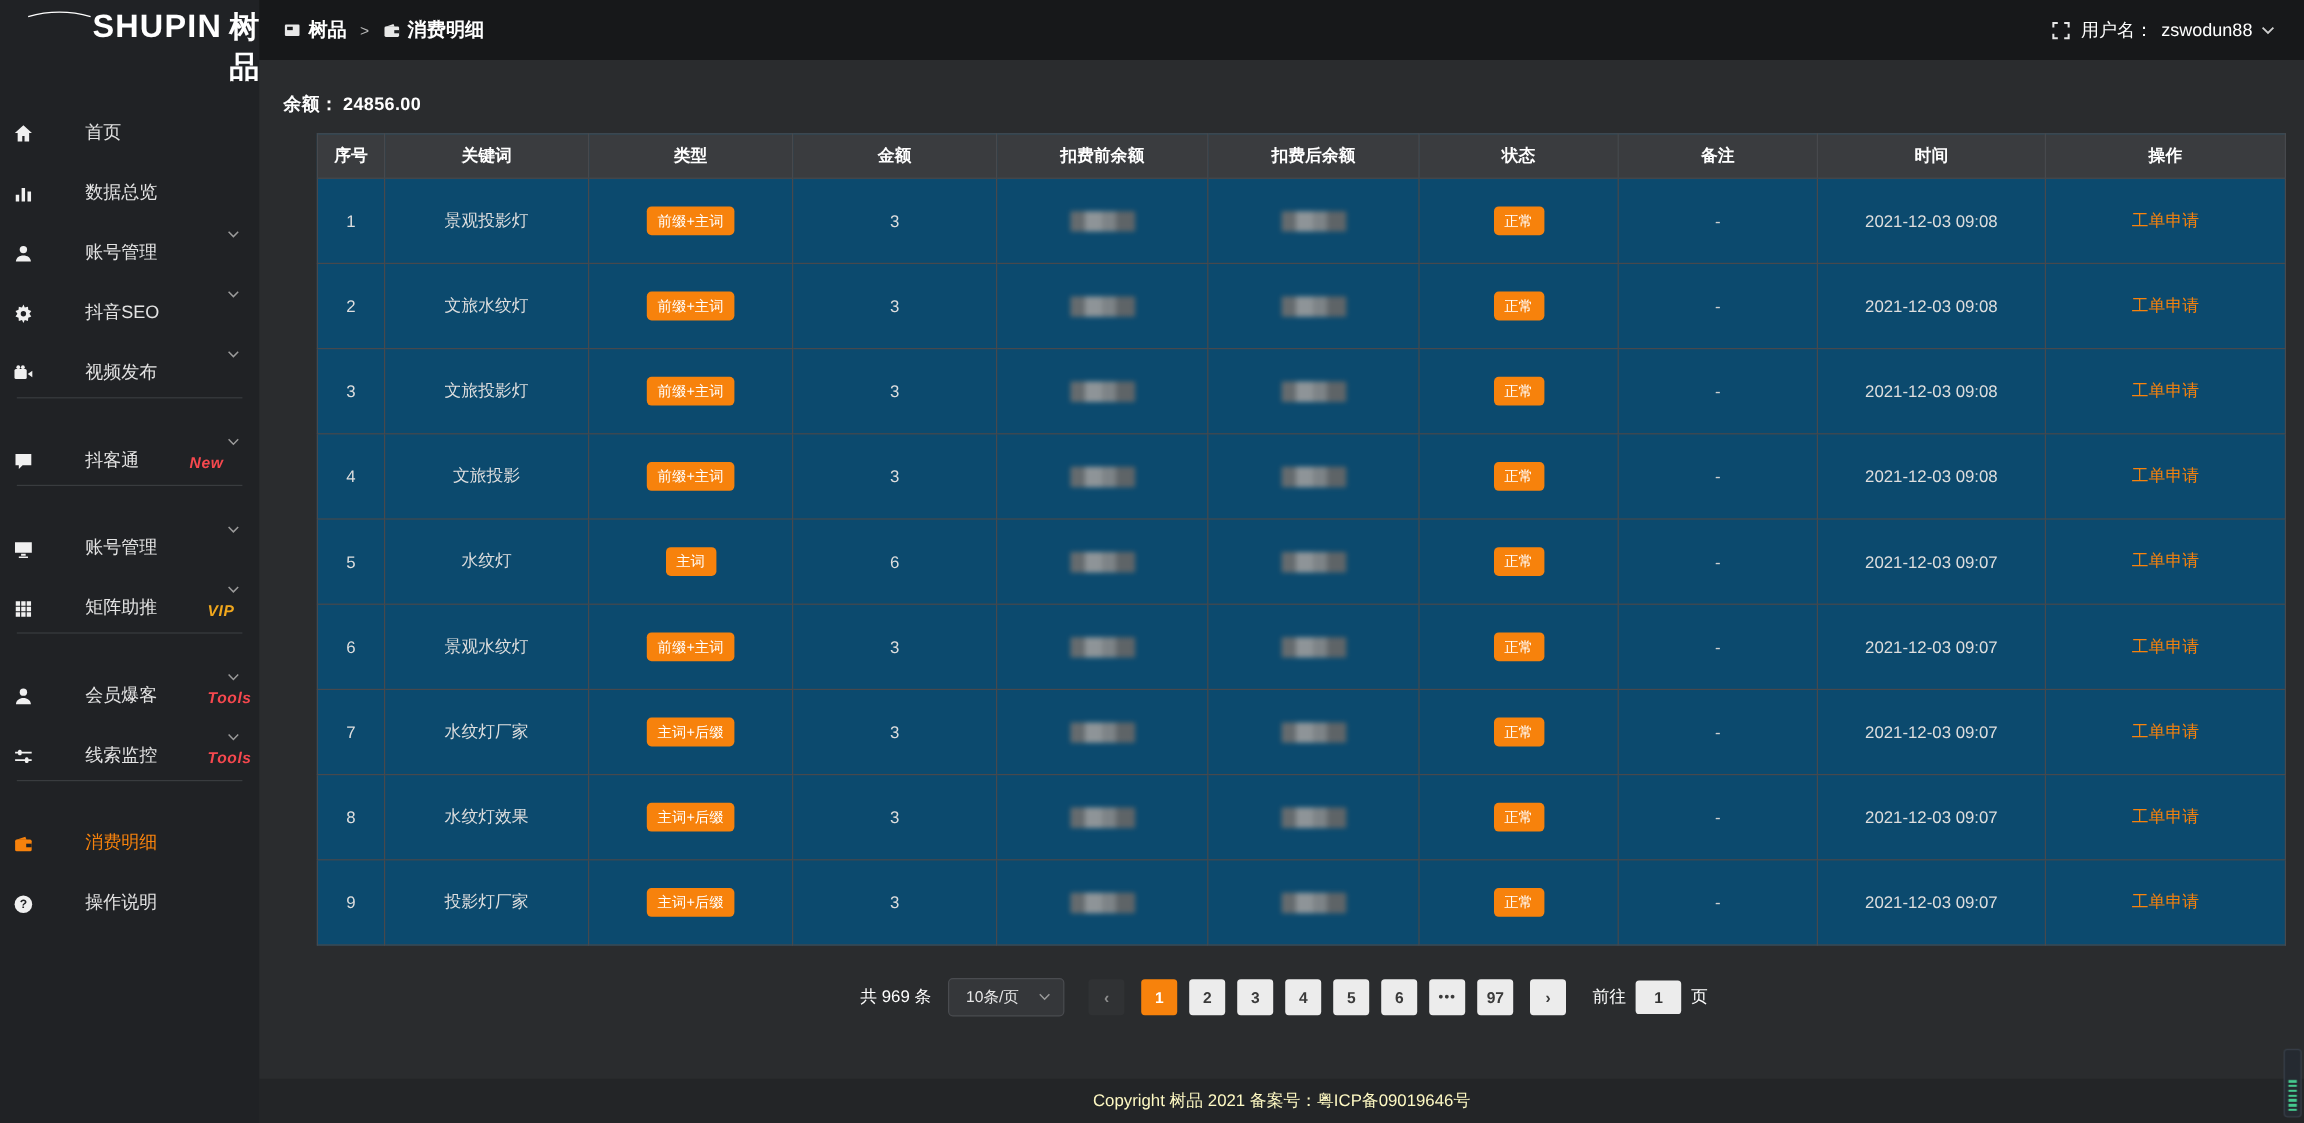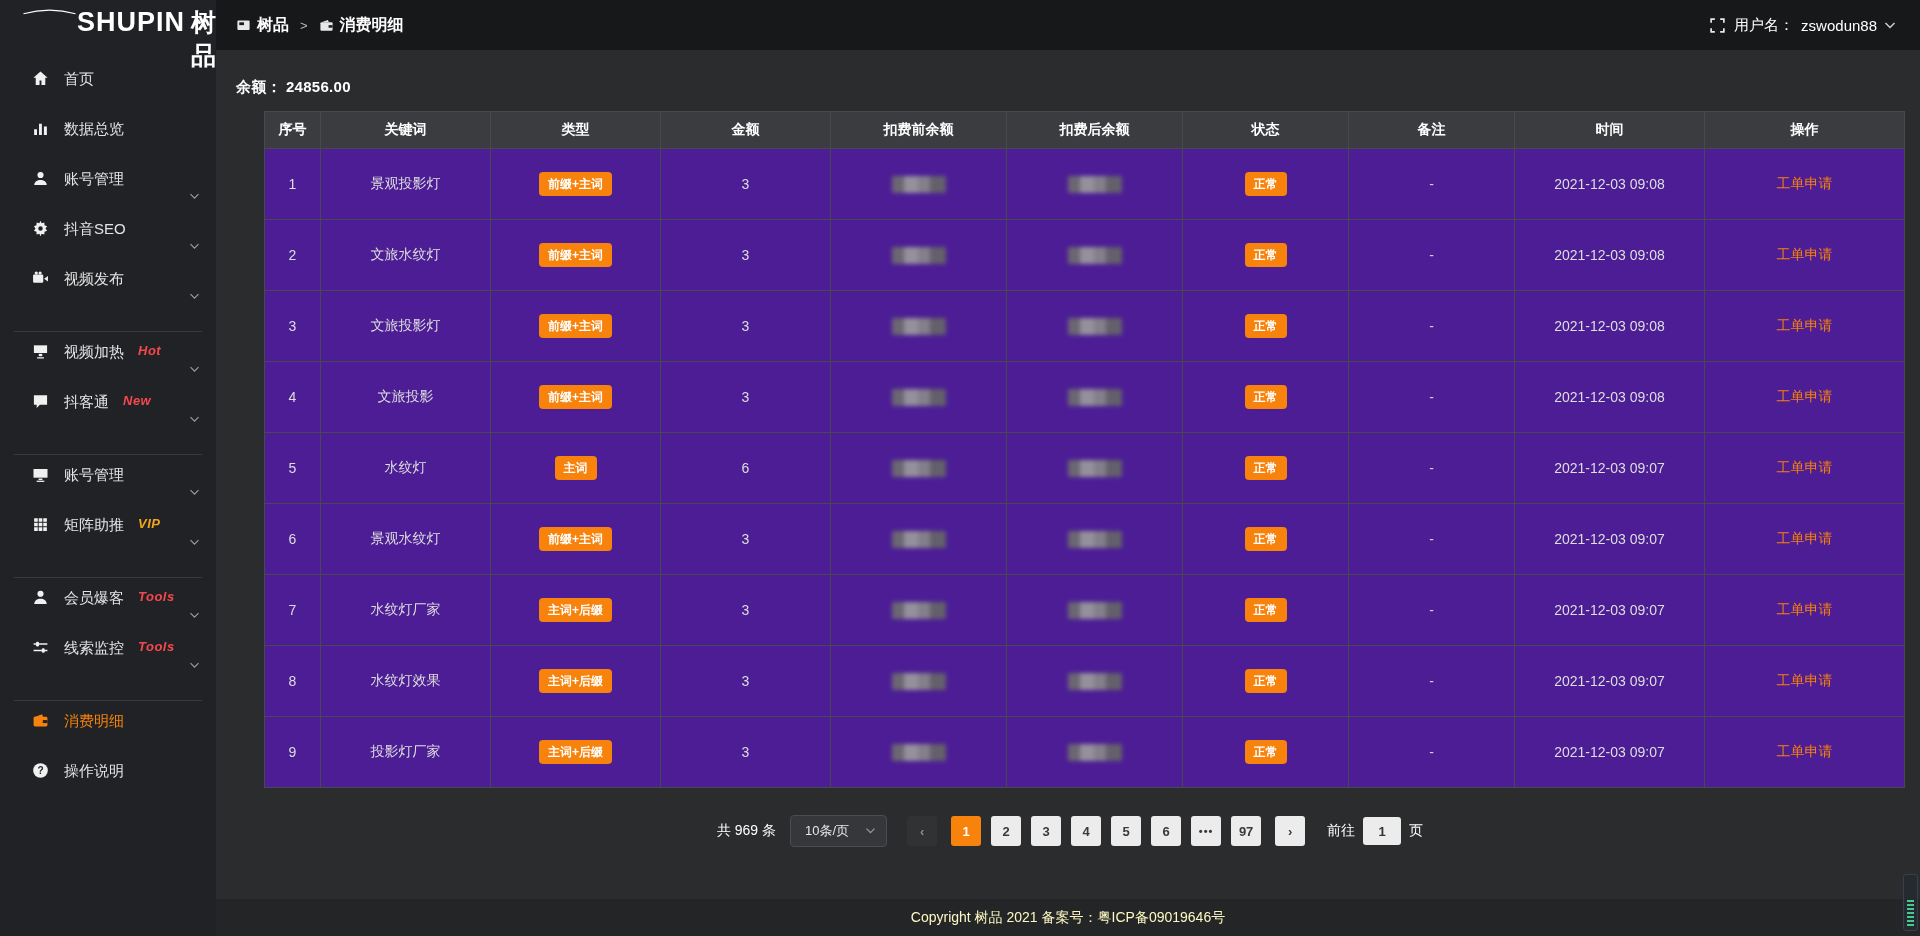--- a/index.html
+++ b/index.html
@@ -9,22 +9,22 @@
 
   
   .sidebar { width:216px; height:936px; background:#202225; flex:0 0 216px; color:#e8e8e8; }
   .logo { height:62px; display:flex; flex-direction:row; align-items:flex-start;
           padding:6px 0 0 14px; cursor:pointer; }
   .logo-arc { width:150px; height:12px; margin-left:8px; }
   .logo-text { display:flex; align-items:baseline; gap:6px; }
   .logo-en { font-size:27px; font-weight:800; letter-spacing:1px; color:#fff; font-style:normal; }
   .logo-cn { font-size:25px; font-weight:800; color:#fff; }
   .menu { margin-top:8px; }
-  .menu-item { position:relative; height:50px; display:flex; align-items:flex-start;
-               padding-left:32px; cursor:pointer; font-size:15px; color:#e3e3e3; }
+  .menu-item { position:relative; height:50px; display:flex; align-items:flex-end;
+               padding-left:11px; cursor:pointer; font-size:15px; color:#e3e3e3;gap:28px; }
   .mi-icon { width:17px; height:17px; margin-right:15px; display:inline-flex; color:#f0f0f0; }
   .mi-icon svg { width:17px; height:17px; }
   .menu-item.active, .menu-item.active .mi-icon { color:#f7820c; }
   .mi-badge { font-style:italic; font-weight:700; font-size:13px; margin-left:14px; letter-spacing:.5px; }
   .mi-chevron { position:absolute; right:16px; top:50%; transform:translateY(-50%); color:#9a9a9a; }
   .menu-divider { border-top:1px solid #393c3f; margin:11px 14px; }
 
   
   .right { flex:1; display:flex; flex-direction:column; height:936px; min-width:0; }
 
@@ -40,26 +40,26 @@
   .user-chip { display:flex; align-items:center; gap:7px; cursor:pointer; }
   .chev { display:inline-flex; color:#cfcfcf; }
 
   
   main { flex:1; padding:28px 16px 0 20px; position:relative; min-height:0; }
   .balance { font-size:15px; font-weight:700; color:#fff; margin-bottom:14px; letter-spacing:.3px; }
   .balance .bal-value { margin-left:4px; font-size:15px; }
 
   
   .data-table { border-collapse:collapse; margin-left:28px; width:1640px; table-layout:fixed;
-                background:#4c1d95; font-size:14px; color:#dedede; }
+                background:#0c4a6e; font-size:14px; color:#dedede; }
   .data-table th, .data-table td { border:1px solid #47494d; text-align:center; }
   .data-table thead th { height:37px; background:#3a3c3f; color:#fff; font-weight:700; font-size:14px; }
   .data-table tbody td { height:71px; }
   .type-badge, .status-badge { display:inline-block; background:#f7820c; color:#fff;
-      font-size:12px; line-height:1; padding:6px 9px; border-radius:4px; font-weight:700;text-align:right; }
+      font-size:12px; line-height:1; padding:6px 9px; border-radius:4px; font-weight:400;text-align:right; }
   .blur-block { width:54px; height:17px; margin:0 auto; border-radius:1px; opacity:.9;
       background:linear-gradient(90deg,#6f6f6f 0 22%,#9d9d9d 22% 48%,#8a8a8a 48% 70%,#676767 70% 100%);
       filter:blur(2px); }
   .action-link { color:#f7820c; cursor:pointer; text-decoration:none; }
   .remark-cell { color:#cfcfcf; }
 
   
   .pagination { display:flex; align-items:center; justify-content:center; gap:10px;
                 margin-top:27px; color:#fff; font-size:14px; }
   .page-total { margin-right:4px; cursor:default; }
@@ -153,34 +153,20 @@
               <circle cx="4" cy="2.8" r="1.5"></circle>
               <circle cx="7.6" cy="2.8" r="1.5"></circle>
             </svg>
           </span>
           <span class="mi-label">视频发布</span>
           <span class="mi-chevron"><svg width="11" height="8" viewBox="0 0 12 9">
               <path d="M1.5 1.8l4.5 4.6 4.5-4.6" fill="none" stroke="currentColor" stroke-width="1.4"></path>
             </svg></span>
         </div>
         <div class="menu-divider"></div>
-        <div class="menu-item">
-          <span class="mi-icon">
-            <svg width="17" height="17" viewBox="0 0 16 16" fill="currentColor">
-              <path d="M1.8 2.2h12.4v7.2H1.8z"></path>
-              <path d="M6.4 10.2h3.2v2.2H6.4z"></path>
-              <path d="M4.8 13.4h6.4v1.2H4.8z"></path>
-            </svg>
-          </span>
-          <span class="mi-label">视频加热</span>
-          <span class="mi-badge" style="color: rgb(245, 72, 78);">Hot</span>
-          <span class="mi-chevron"><svg width="11" height="8" viewBox="0 0 12 9">
-              <path d="M1.5 1.8l4.5 4.6 4.5-4.6" fill="none" stroke="currentColor" stroke-width="1.4"></path>
-            </svg></span>
-        </div>
         <div class="menu-item">
           <span class="mi-icon">
             <svg width="17" height="17" viewBox="0 0 16 16" fill="currentColor">
               <path d="M1.8 2.2h12.4v8.8H7.4L4.4 14v-3H1.8z"></path>
             </svg>
           </span>
           <span class="mi-label">抖客通</span>
           <span class="mi-badge" style="color: rgb(245, 72, 78);">New</span>
           <span class="mi-chevron"><svg width="11" height="8" viewBox="0 0 12 9">
               <path d="M1.5 1.8l4.5 4.6 4.5-4.6" fill="none" stroke="currentColor" stroke-width="1.4"></path>

